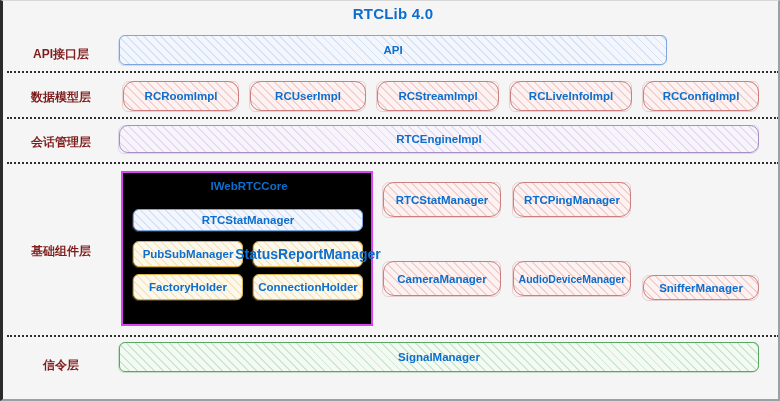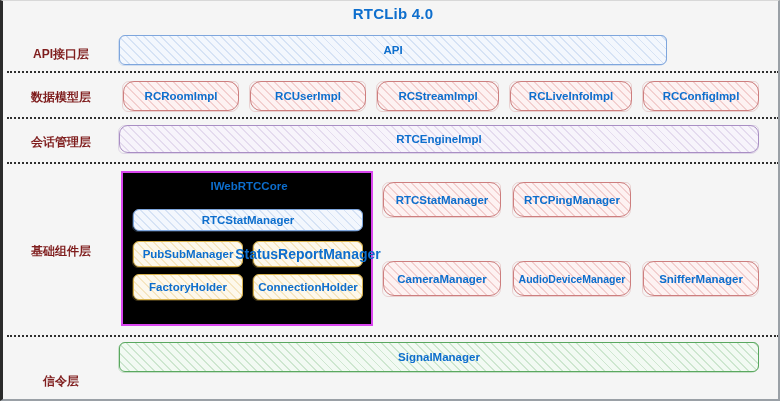--- a/index.html
+++ b/index.html
@@ -170,21 +170,21 @@
 
   <div class="layer-sep" style="top:70px"></div>
   <div class="layer-sep" style="top:116px"></div>
   <div class="layer-sep" style="top:161px"></div>
   <div class="layer-sep" style="top:334px"></div>
 
   <div class="layer-label" style="top:45px">API接口层</div>
   <div class="layer-label" style="top:88px">数据模型层</div>
   <div class="layer-label" style="top:133px">会话管理层</div>
   <div class="layer-label" style="top:242px">基础组件层</div>
-  <div class="layer-label" style="top:372px">信令层</div>
+  <div class="layer-label" style="top:356px">信令层</div>
 
   <div class="box blue" style="left:116px; top:34px; width:548px; height:30px">
     <span>API</span>
   </div>
 
   <div class="box red" style="left:120px; top:80px; width:116px; height:30px">
     <span>RCRoomImpl</span>
   </div>
   <div class="box red" style="left:247px; top:80px; width:116px; height:30px">
     <span>RCUserImpl</span>
@@ -230,21 +230,21 @@
   <div class="box red" style="left:510px; top:181px; width:118px; height:35px">
     <span>RTCPingManager</span>
   </div>
 
   <div class="box red" style="left:510px; top:260px; width:118px; height:35px">
     <span style="font-size:10.5px">AudioDeviceManager</span>
   </div>
   <div class="box red" style="left:380px; top:260px; width:118px; height:35px">
     <span>CameraManager</span>
   </div>
-  <div class="box red" style="left:640px; top:260px; width:116px; height:35px">
+  <div class="box red" style="left:640px; top:274px; width:116px; height:25px">
     <span>SnifferManager</span>
   </div>
 
   <div class="box green" style="left:116px; top:341px; width:640px; height:30px">
     <span>SignalManager</span>
   </div>
 
 </div>
 
 </body></html>

